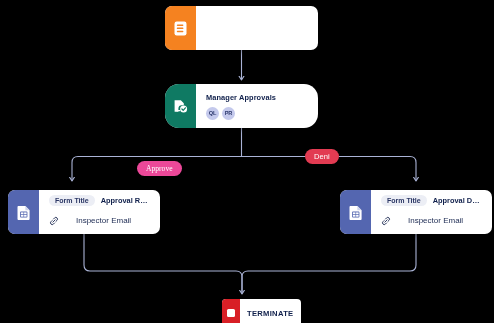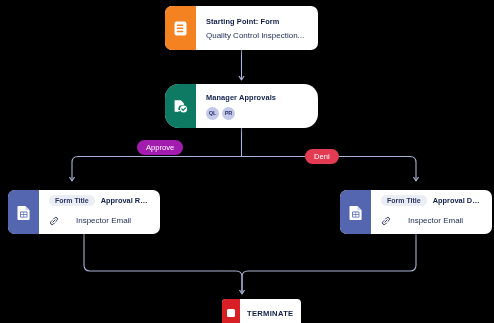--- a/index.html
+++ b/index.html
@@ -73,21 +73,21 @@
   .pill{
     position:absolute;
     height:15px;
     border-radius:8px;
     color:#ffffff;
     font-size:7.6px;
     display:flex;align-items:center;justify-content:center;
     padding:0 9px;
     white-space:nowrap;
   }
-  #pill-approve{left:137px;top:140px;background:#a21caf;}
+  #pill-approve{left:137px;top:161px;background:#ec4899;font-family:Liberation Serif, serif;}
   #pill-deny{left:305px;top:149px;background:#e23b52;}
 
   
   .formnode{height:44px;width:152px;}
   #node-approval-report{left:8px;top:190px;}
   #node-approval-denied{left:340px;top:190px;}
   .formnode .accent{background:#5466b0;}
   .row1{display:flex;align-items:center;gap:6px;}
   .chip{
     background:#eceef5;
@@ -160,24 +160,20 @@
     <div class="accent">
       <span>
         <svg width="13" height="15" viewBox="0 0 13 15" xmlns="http://www.w3.org/2000/svg">
           <rect x="0.5" y="0.5" width="12" height="14" rx="2.2" fill="#ffffff"></rect>
           <rect x="2.8" y="3.4" width="6.6" height="1.5" rx="0.7" fill="#f58220"></rect>
           <rect x="2.8" y="6.6" width="6.6" height="1.5" rx="0.7" fill="#f58220"></rect>
           <rect x="2.8" y="9.8" width="6.6" height="1.5" rx="0.7" fill="#f58220"></rect>
         </svg>
       </span>
     </div>
-    <div class="body">
-      <div class="title">Starting Point: Form</div>
-      <div class="subtitle">Quality Control Inspection...</div>
-    </div>
   </div>
 
   <div class="node" id="node-approvals">
     <div class="accent">
       <span>
         <svg width="15" height="15" viewBox="0 0 15 15" xmlns="http://www.w3.org/2000/svg">
           <path d="M1.6,1.2 h6.2 l3.0,3.0 v2.0 h-2.0 a3.4,3.4 0 0 0 -3.4,3.4 v3.2 h-3.8 z" fill="#ffffff"></path>
           <rect x="3.0" y="10.9" width="4.4" height="1.4" rx="0.7" fill="#ffffff"></rect>
           <circle cx="10.6" cy="10.0" r="3.5" fill="#ffffff"></circle>
           <path d="M8.9,10.0 L10.2,11.3 L12.4,8.8" fill="none" stroke="#0f7a63" stroke-width="1.2" stroke-linecap="round" stroke-linejoin="round"></path>

